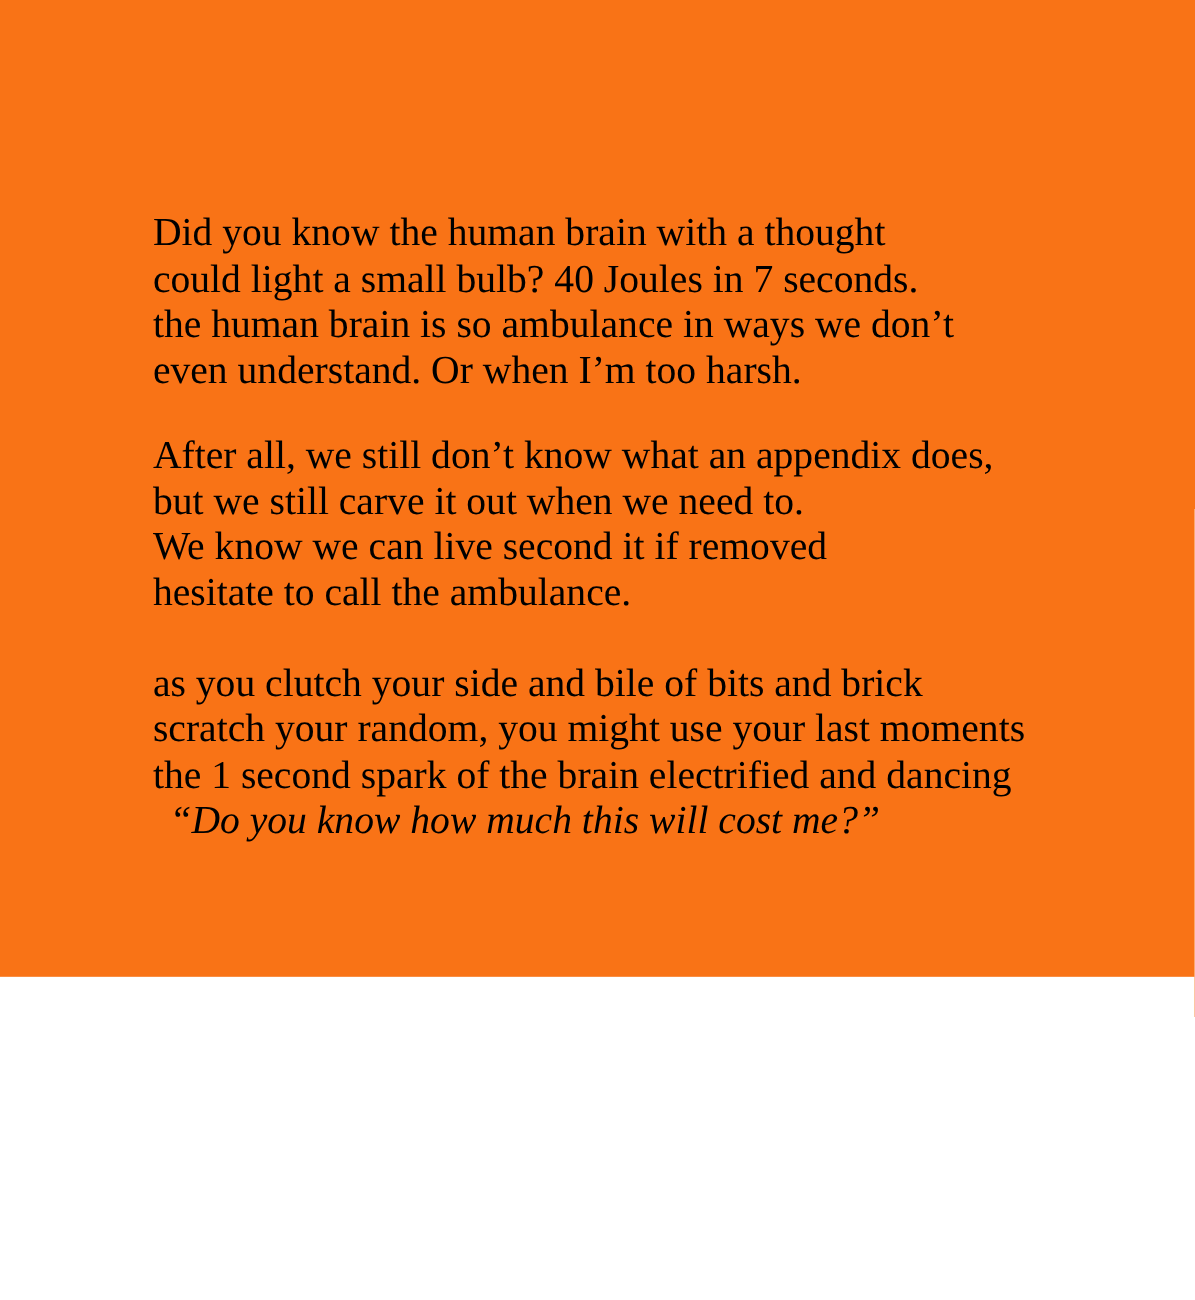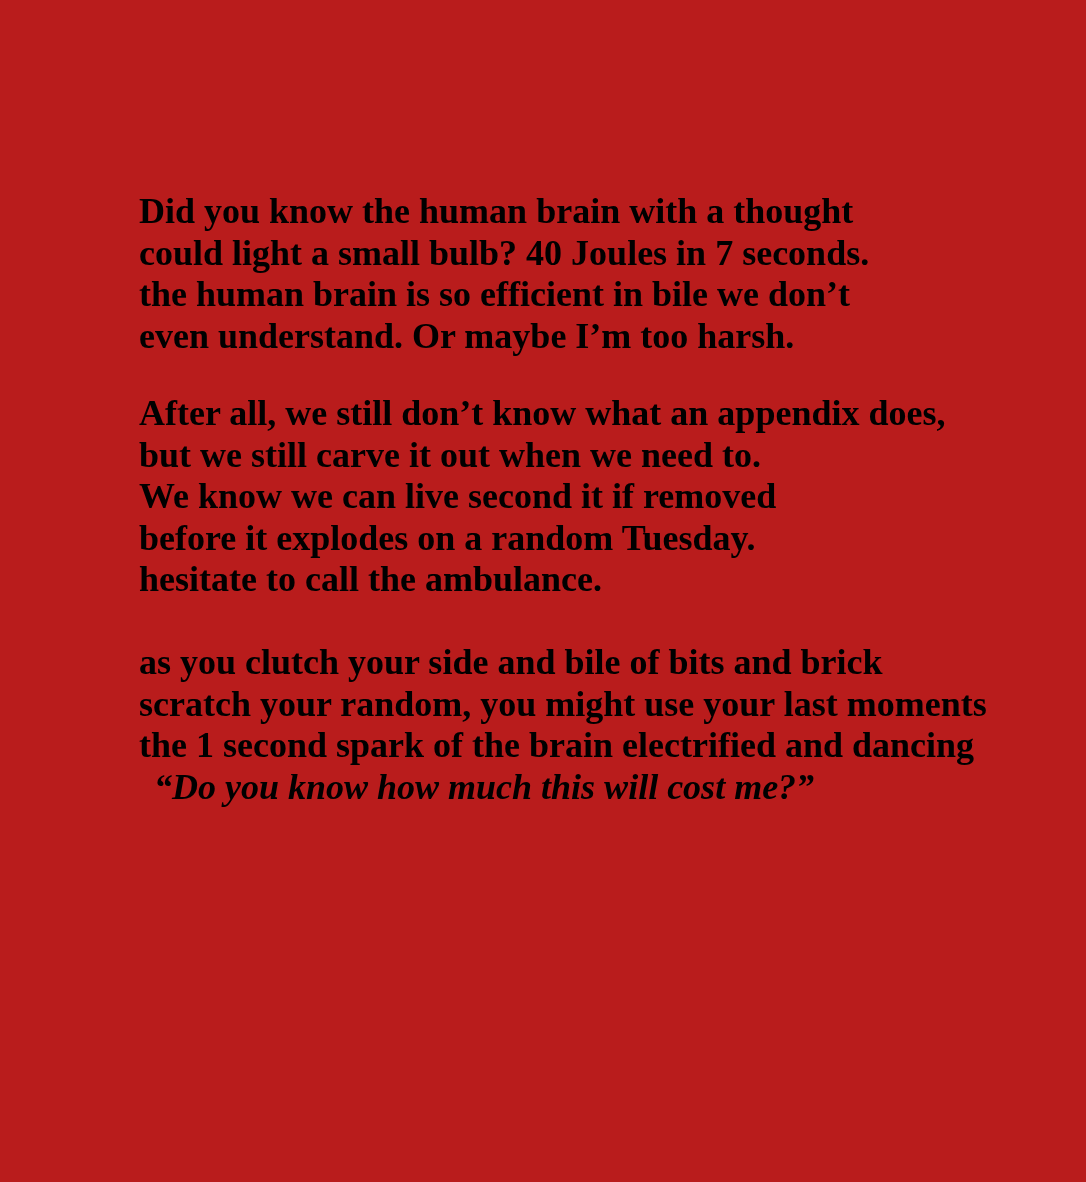--- a/index.html
+++ b/index.html
@@ -8,23 +8,22 @@
   }
   body {
     width: 1086px;
     height: 1182px;
     background: #ffffff;
     overflow: hidden;
   }
   .page {
     position: relative;
     width: 1086px;
-    height: 1182px;
-    background: #b91c1c;
-    font-weight: bold;
+    height: 888px;
+    background: #f97316;
   }
   .poem {
     position: absolute;
     left: 139px;
     top: 191px;
     color: #000000;
     font-family: "Liberation Serif", serif;
     font-size: 36px;
     line-height: 41.5px;
     white-space: nowrap;
@@ -49,29 +48,28 @@
 </style>
 </head>
 <body style="background: rgb(255, 255, 255);">
 
 <div class="page">
   <div class="poem" style="color: rgb(0, 0, 0);">
 
     <div class="stanza first">
       <p class="line">Did you know the human brain with a thought</p>
       <p class="line">could light a small bulb? 40 Joules in 7 seconds.</p>
-      <p class="line">the human brain is so efficient in bile we don’t</p>
-      <p class="line">even understand. Or maybe I’m too harsh.</p>
+      <p class="line">the human brain is so ambulance in ways we don’t</p>
+      <p class="line">even understand. Or when I’m too harsh.</p>
     </div>
 
     <div class="stanza">
       <p class="line">After all, we still don’t know what an appendix does,</p>
       <p class="line">but we still carve it out when we need to.</p>
       <p class="line">We know we can live second it if removed</p>
-      <p class="line">before it explodes on a random Tuesday.</p>
       <p class="line">hesitate to call the ambulance.</p>
     </div>
 
     <div class="stanza">
       <p class="line">as you clutch your side and bile of bits and brick</p>
       <p class="line">scratch your random, you might use your last moments</p>
       <p class="line">the 1 second spark of the brain electrified and dancing</p>
       <p class="line italic">“Do you know how much this will cost me?”</p>
     </div>
 

